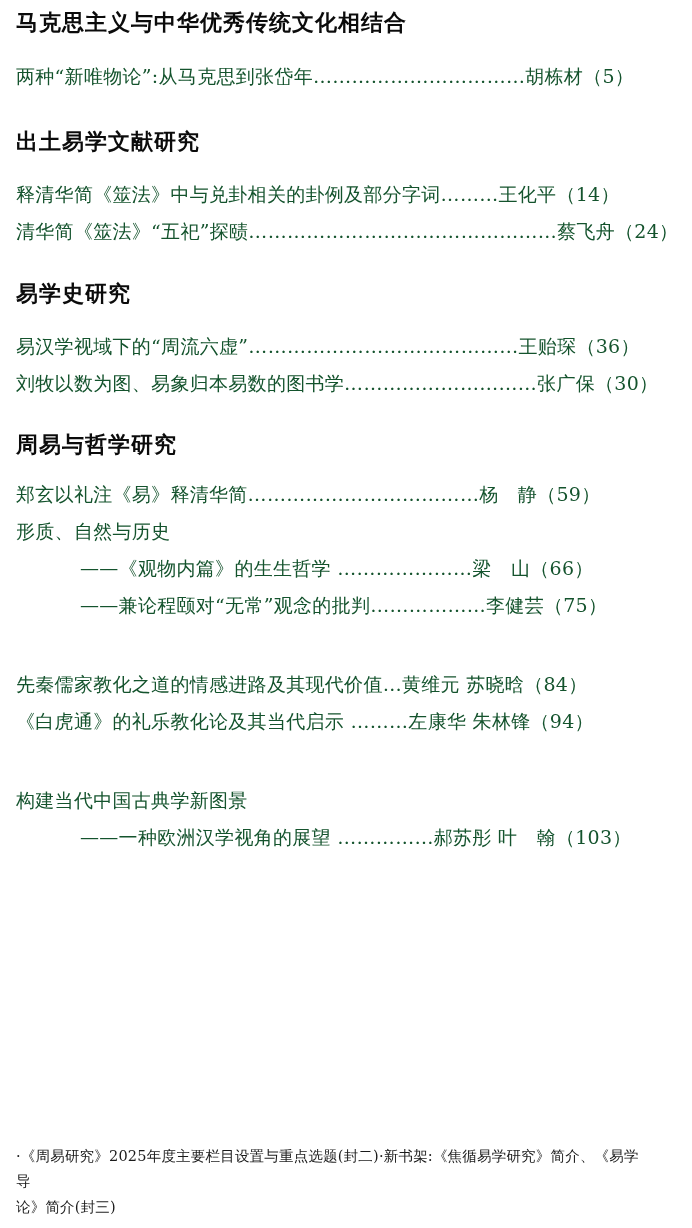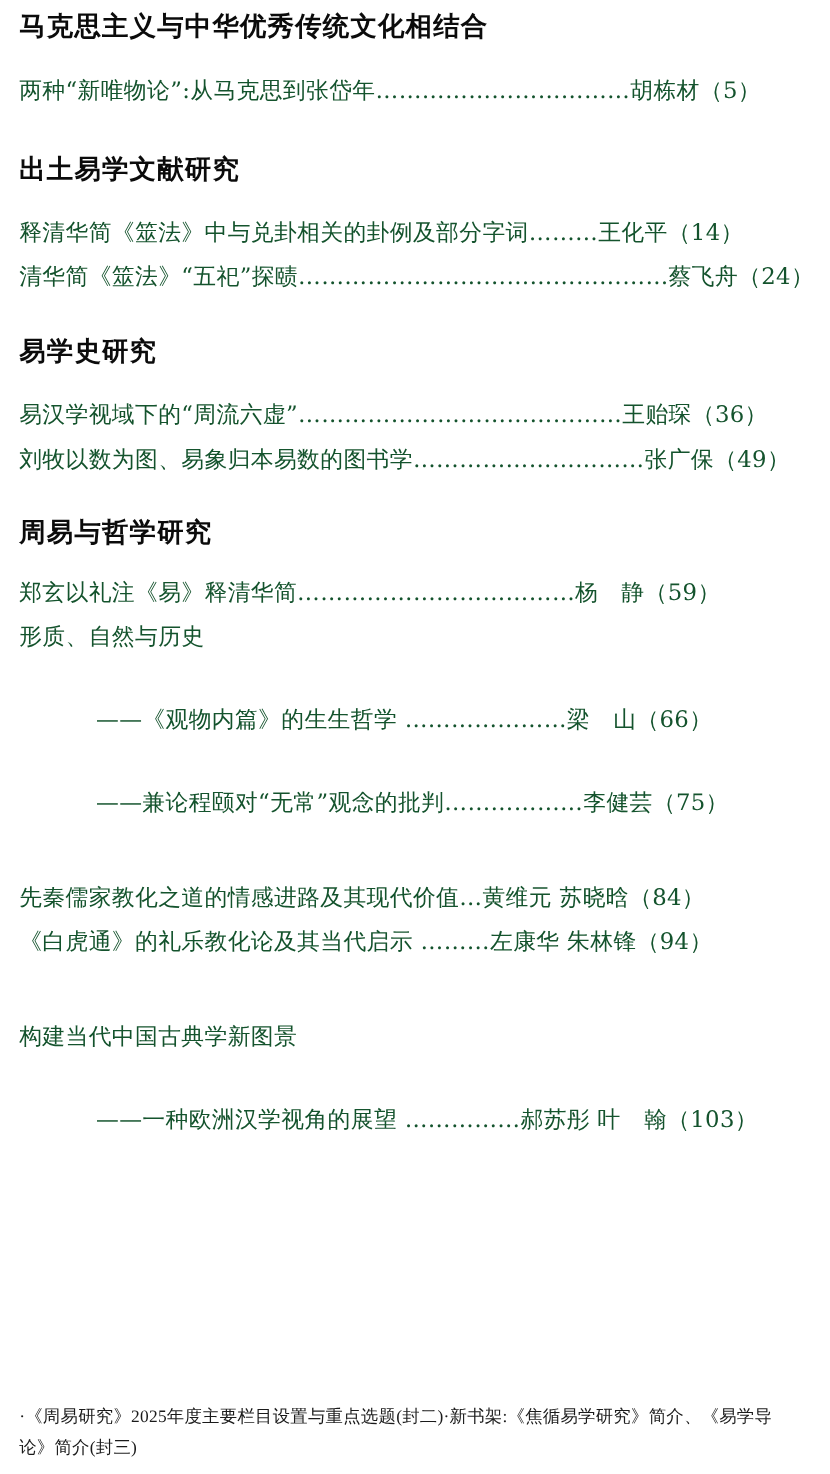--- a/index.html
+++ b/index.html
@@ -39,38 +39,36 @@
   .entry {
     font-size: 19px;
     line-height: 1.95;
     letter-spacing: 0.3px;
     white-space: nowrap;
     color: #14532d;
     display: block;
   }
   .entry.cont {
     padding-left: 64px;
-    margin-top: 32px;
   }
   .spacer-22 { height: 22px; }
   .spacer-14 { height: 14px; }
   .spacer-10 { height: 10px; }
   .footer {
     position: absolute;
     left: 16px;
     right: 14px;
     bottom: 8px;
     font-size: 14.5px;
     line-height: 1.75;
     color: #1a1a1a;
     letter-spacing: 0.2px;
   }
   .footer-line {
     display: block;
-    font-family: Liberation Serif, serif;
   }
 </style>
 </head>
 <body>
 
 <div class="page">
 
   <div class="section first">
     <div class="section-title">马克思主义与中华优秀传统文化相结合</div>
     <div class="spacer-14"></div>
@@ -85,21 +83,21 @@
     <div class="entry"><span>释清华简《筮法》中与兑卦相关的卦例及部分字词………</span><span>王化平（14）</span></div>
     <div class="entry"><span>清华简《筮法》“五祀”探赜…………………………………………</span><span>蔡飞舟（24）</span></div>
   </div>
 
   <div class="spacer-14"></div>
 
   <div class="section">
     <div class="section-title">易学史研究</div>
     <div class="spacer-14"></div>
     <div class="entry"><span>易汉学视域下的“周流六虚”……………………………………</span><span>王贻琛（36）</span></div>
-    <div class="entry"><span>刘牧以数为图、易象归本易数的图书学…………………………</span><span>张广保（49）</span></div>
+    <div class="entry"><span>刘牧以数为图、易象归本易数的图书学…………………………</span><span>张广保（30）</span></div>
   </div>
 
   <div class="spacer-14"></div>
 
   <div class="section">
     <div class="section-title">周易与哲学研究</div>
     <div class="spacer-10"></div>
     <div class="entry"><span>郑玄以礼注《易》释清华简………………………………</span><span>杨　静（59）</span></div>
     <div class="entry"><span>形质、自然与历史</span><span></span></div>
     <div class="entry cont"><span>——《观物内篇》的生生哲学 …………………</span><span>梁　山（66）</span></div>

